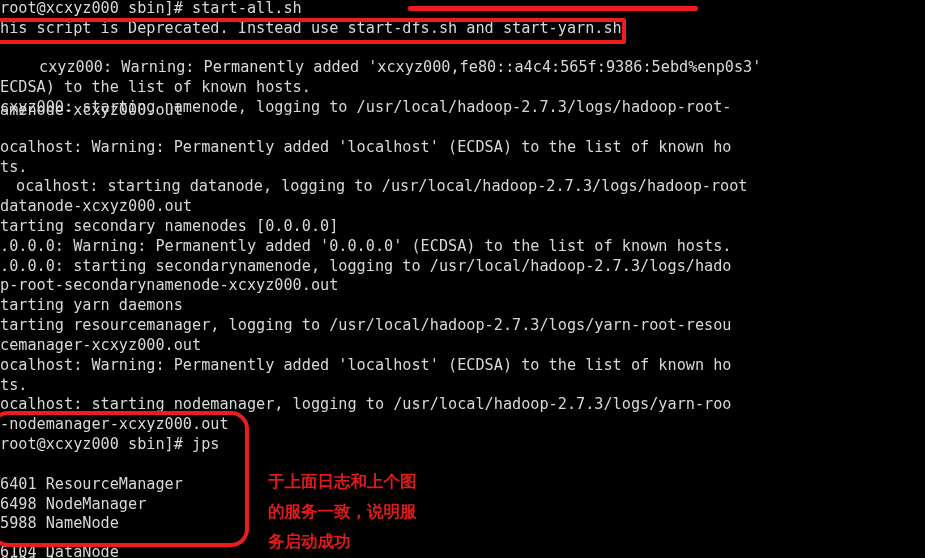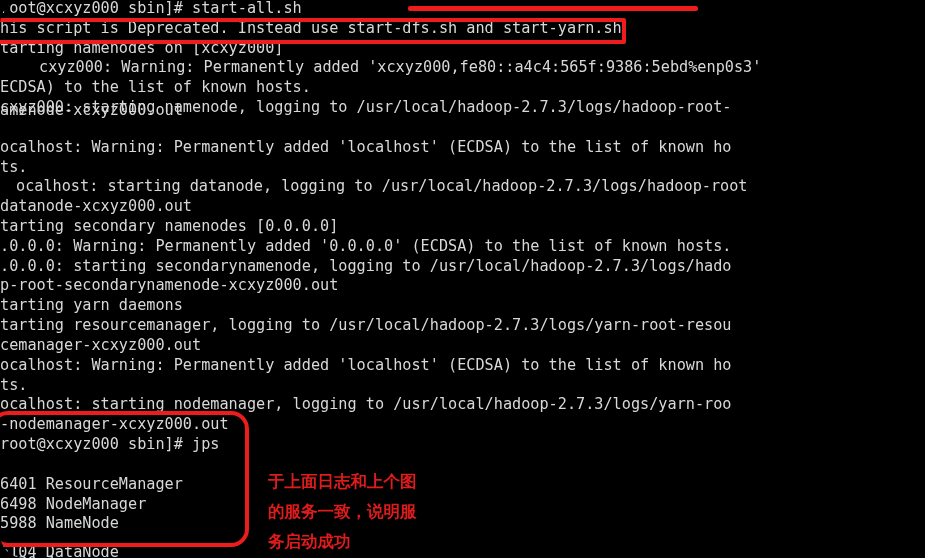--- a/index.html
+++ b/index.html
@@ -15,21 +15,20 @@
     font-family: "DejaVu Sans Mono", "Liberation Mono", monospace;
   }
 
   #screen {
     position: absolute;
     left: 0; top: 0;
     width: 925px;
     height: 558px;
     background: #000000;
     overflow: hidden;
-    border-radius: 24px;
   }
 
   
   #terminal {
     position: absolute;
     left: 0;
     top: 0;
     width: 925px;
     height: 558px;
     z-index: 1;
@@ -108,21 +107,20 @@
   .ann-text div { white-space: pre; }
 </style>
 </head>
 <body>
 
 <div id="screen">
 
   <div id="terminal">
       <div class="tline" style="top: -1px;">root@xcxyz000 sbin]# start-all.sh</div>
       <div class="tline" style="top: 18.82px;">his script is Deprecated. Instead use start-dfs.sh and start-yarn.sh</div>
-      <div class="tline" style="top: 38.64px;">tarting namenodes on [xcxyz000]</div>
       <div class="tline" style="top: 58.46px; padding-left: 39px;">cxyz000: Warning: Permanently added 'xcxyz000,fe80::a4c4:565f:9386:5ebd%enp0s3'</div>
       <div class="tline" style="top: 78.28px;">ECDSA) to the list of known hosts.</div>
       <div class="tline" style="top: 98.1px;">cxyz000: starting namenode, logging to /usr/local/hadoop-2.7.3/logs/hadoop-root-</div>
       <div class="tline" style="top: 101px; text-align: center;">amenode-xcxyz000.out</div>
       <div class="tline" style="top: 137.74px;">ocalhost: Warning: Permanently added 'localhost' (ECDSA) to the list of known ho</div>
       <div class="tline" style="top: 157.56px;">ts.</div>
       <div class="tline" style="top: 177.38px; margin-left: 16px;">ocalhost: starting datanode, logging to /usr/local/hadoop-2.7.3/logs/hadoop-root</div>
       <div class="tline" style="top: 197.2px;">datanode-xcxyz000.out</div>
       <div class="tline" style="top: 217.02px;">tarting secondary namenodes [0.0.0.0]</div>
       <div class="tline" style="top: 236.84px;">.0.0.0: Warning: Permanently added '0.0.0.0' (ECDSA) to the list of known hosts.</div>

